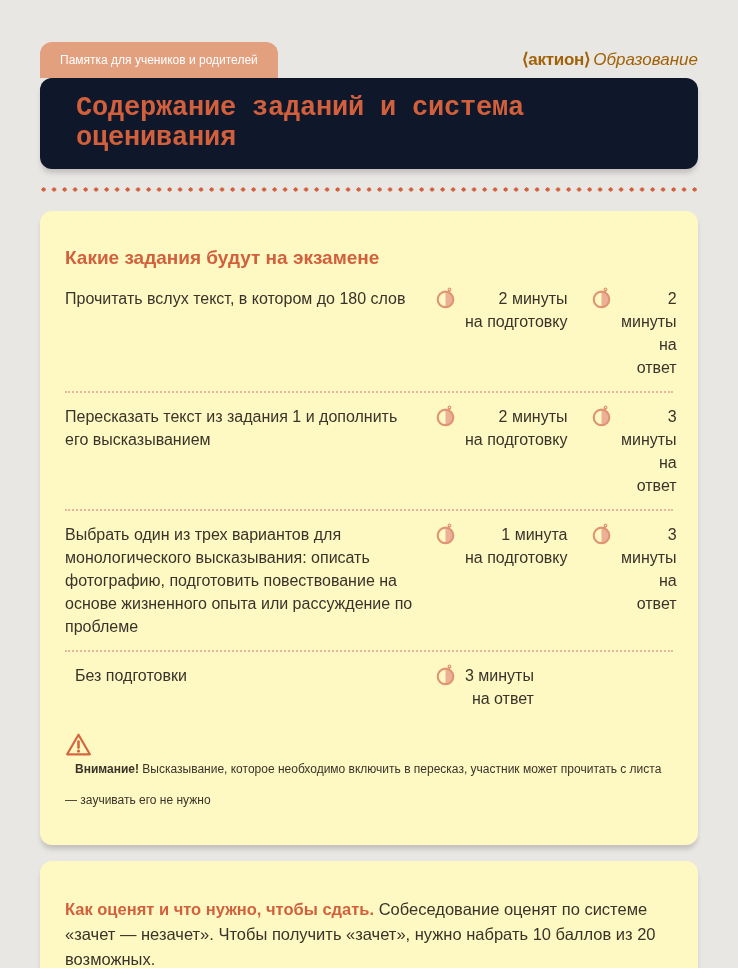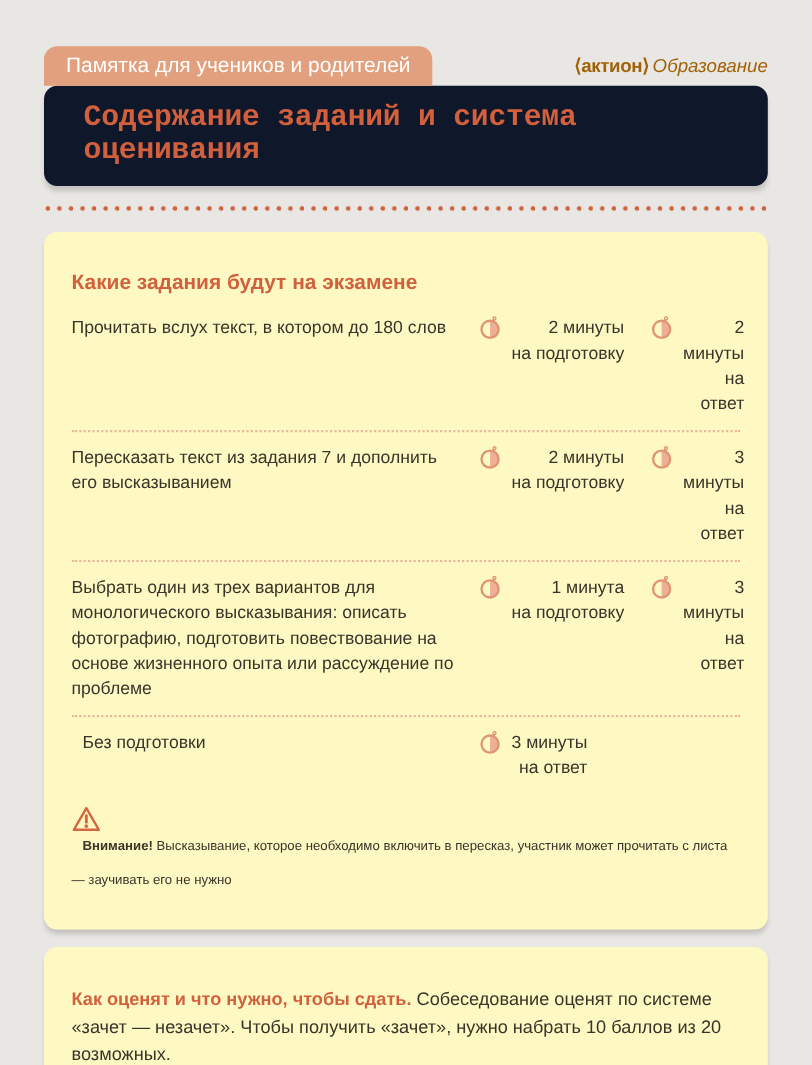--- a/index.html
+++ b/index.html
@@ -11,21 +11,21 @@
   }
   .page {
     width:738px; min-height:968px; box-sizing:border-box;
     margin:0 auto; padding:42px 40px 40px;
   }
 
   
   .topbar { display:flex; justify-content:space-between; align-items:flex-end; }
   .badge {
     background:#e2a07e; color:#ffffff;
-    font-size:19px; line-height:36px; height:36px;
+    font-size:12px; line-height:36px; height:36px;
     padding:0 20px; border-radius:12px 12px 0 0;
     white-space:nowrap;
   }
   .brand { font-size:17px; color:#a16207; padding-bottom:8px; white-space:nowrap; }
   .brand-mark { font-weight:bold; letter-spacing:-0.3px; }
   .brand-name { font-style:italic; margin-left:3px; }
 
   .title-card {
     background:#0f172a; border-radius:12px;
     box-shadow:0 5px 5px -1px rgba(100,95,90,0.28);
@@ -124,21 +124,21 @@
   </svg>
 </span>
         <span>
           <div>2 минуты</div>
           <div>на ответ</div>
         </span>
       </div>
     </div>
 
     <div class="exam-row">
-      <div class="task-text">Пересказать текст из задания 7 и дополнить его высказыванием</div>
+      <div class="task-text">Пересказать текст из задания 1 и дополнить его высказыванием</div>
       <div class="time-cell">
         <span class="icon">
   <svg width="23" height="23" viewBox="0 0 26 26" aria-hidden="true">
     <path d="M13 5.2 A 8.8 8.8 0 0 1 13 22.8 Z" fill="#ecb096"></path>
     <circle cx="13" cy="14" r="8.8" fill="none" stroke="#df9574" stroke-width="2.4"></circle>
     <g transform="rotate(22 13 14)">
       <line x1="13" y1="5.4" x2="13" y2="2.6" stroke="#df9574" stroke-width="2.2"></line>
       <circle cx="13" cy="1.9" r="1.5" fill="none" stroke="#df9574" stroke-width="1.4"></circle>
     </g>
   </svg>

